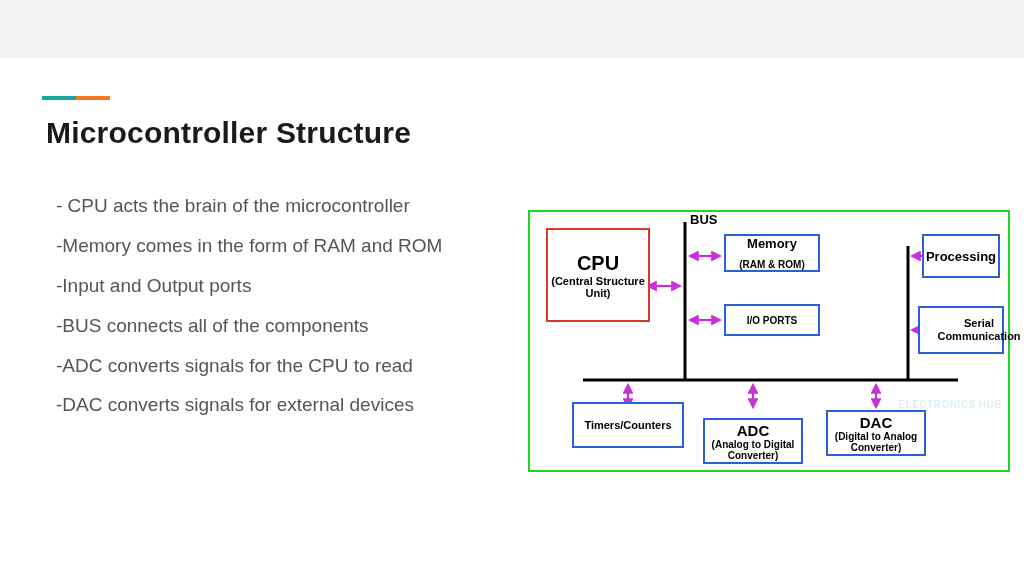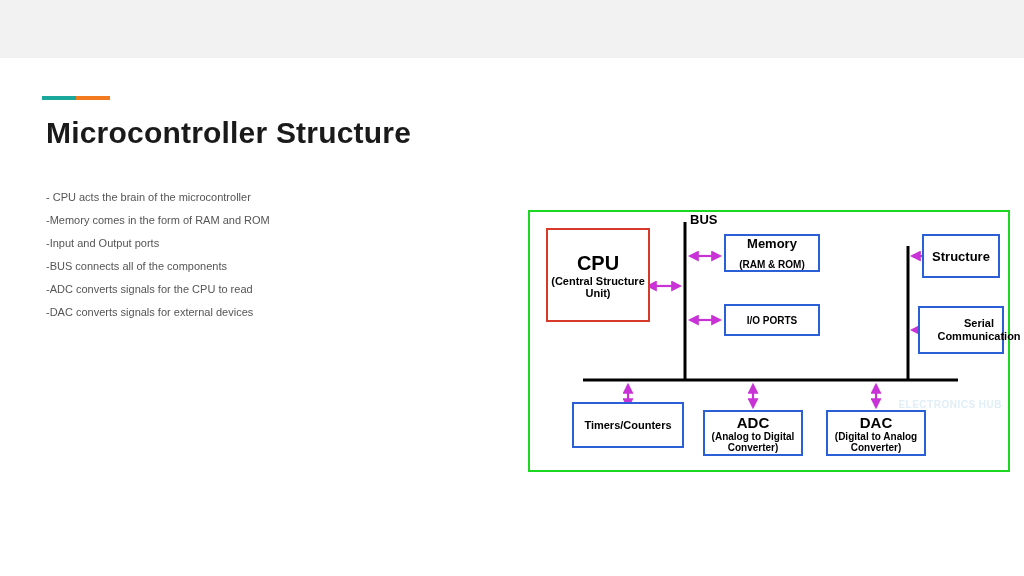--- a/index.html
+++ b/index.html
@@ -3,21 +3,21 @@
 <meta charset="utf-8">
 <style>
   * { margin: 0; padding: 0; box-sizing: border-box; }
   html, body { width: 1024px; height: 576px; font-family: "Segoe UI", Arial, sans-serif; background: #ffffff; overflow: hidden; }
   .topbar { width: 100%; height: 58px; background: #f2f2f2; }
   .content { position: absolute; top: 58px; left: 0; right: 0; bottom: 0; padding: 58px 0 0 46px; }
   .accent { position: absolute; top: 38px; left: 42px; display: flex; }
   .accent .seg1 { width: 34px; height: 4px; background: #1aa89c; }
   .accent .seg2 { width: 34px; height: 4px; background: #f37a1f; }
   .title { font-size: 30px; font-weight: 700; color: #1a1a1a; letter-spacing: .2px; }
-  .bullets { margin-top: 36px; font-size: 11px; color: #555; line-height: 2.1; }
+  .bullets { margin-top: 36px; font-size: 19px; color: #555; line-height: 2.1; margin-left: 10px; }
   .diagram-wrap { position: absolute; right: 14px; top: 210px; width: 482px; height: 262px; }
   .diagram-border { position: absolute; inset: 0; border: 2px solid #1bd721; }
   .box { position: absolute; border: 2px solid #2a5fd8; background: #fff; text-align: center; display: flex; flex-direction: column; justify-content: center; align-items: center; font-family: Arial, sans-serif; }
   .box.red { border-color: #d83a2a; }
   .box .b-title { font-weight: 700; font-size: 15px; }
   .box .b-sub { font-size: 10px; font-weight: 600; }
   .watermark { position: absolute; right: 8px; bottom: 62px; font-size: 10px; color: #e0eef6; font-weight: 700; letter-spacing: .5px; }
   .bus-label { position: absolute; font-weight: 700; font-size: 13px; }
 </style>
 </head>
@@ -82,32 +82,32 @@
   <div class="box" style="left:196px; top:24px; width:96px; height:38px;justify-content:space-between;">
     <div class="b-title" style="font-size:13px">Memory</div>
     <div class="b-sub">(RAM &amp; ROM)</div>
   </div>
 
   <div class="box" style="left:196px; top:94px; width:96px; height:32px;">
     <div class="b-title" style="font-size:10px">I/O PORTS</div>
   </div>
 
   <div class="box" style="left:394px; top:24px; width:78px; height:44px;">
-    <div class="b-title" style="font-size:13px">Structure</div>
+    <div class="b-title" style="font-size:13px">Processing</div>
   </div>
 
   <div class="box" style="left:390px; top:96px; width:86px; height:48px;padding-left:36px;">
     <div class="b-title" style="font-size:11px; line-height:1.2">Serial Communication</div>
   </div>
 
   <div class="box" style="left:44px; top:192px; width:112px; height:46px;">
     <div class="b-title" style="font-size:11px">Timers/Counters</div>
   </div>
 
-  <div class="box" style="left:175px; top:200px; width:100px; height:46px;">
+  <div class="box" style="left:175px; top:208px; width:100px; height:46px;">
     <div class="b-title">ADC</div>
     <div class="b-sub" style="font-size:10px">(Analog to Digital Converter)</div>
   </div>
 
   <div class="box" style="left:298px; top:200px; width:100px; height:46px;">
     <div class="b-title">DAC</div>
     <div class="b-sub" style="font-size:10px">(Digital to Analog Converter)</div>
   </div>
 
   <div class="watermark">ELECTRONICS HUB</div>

